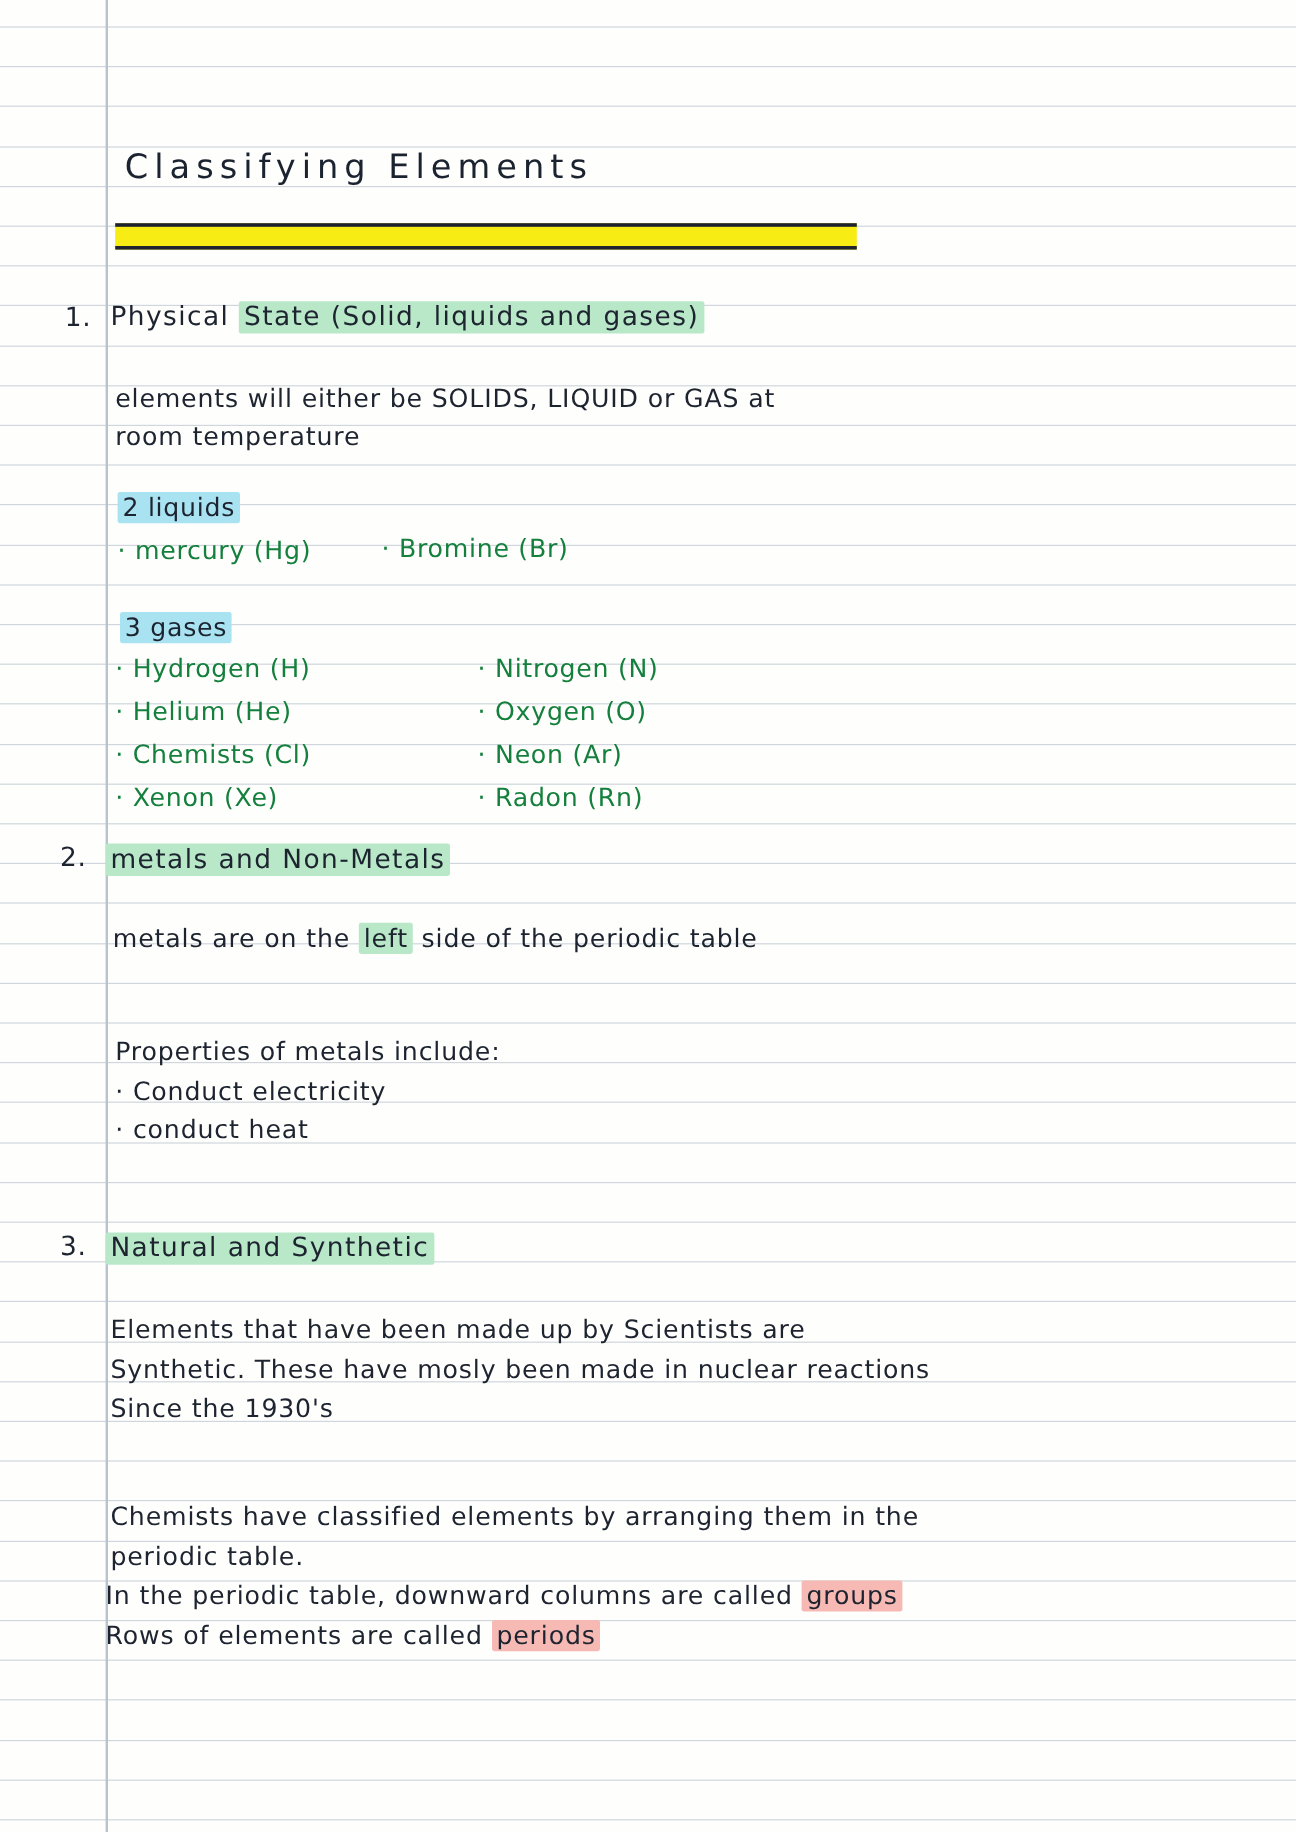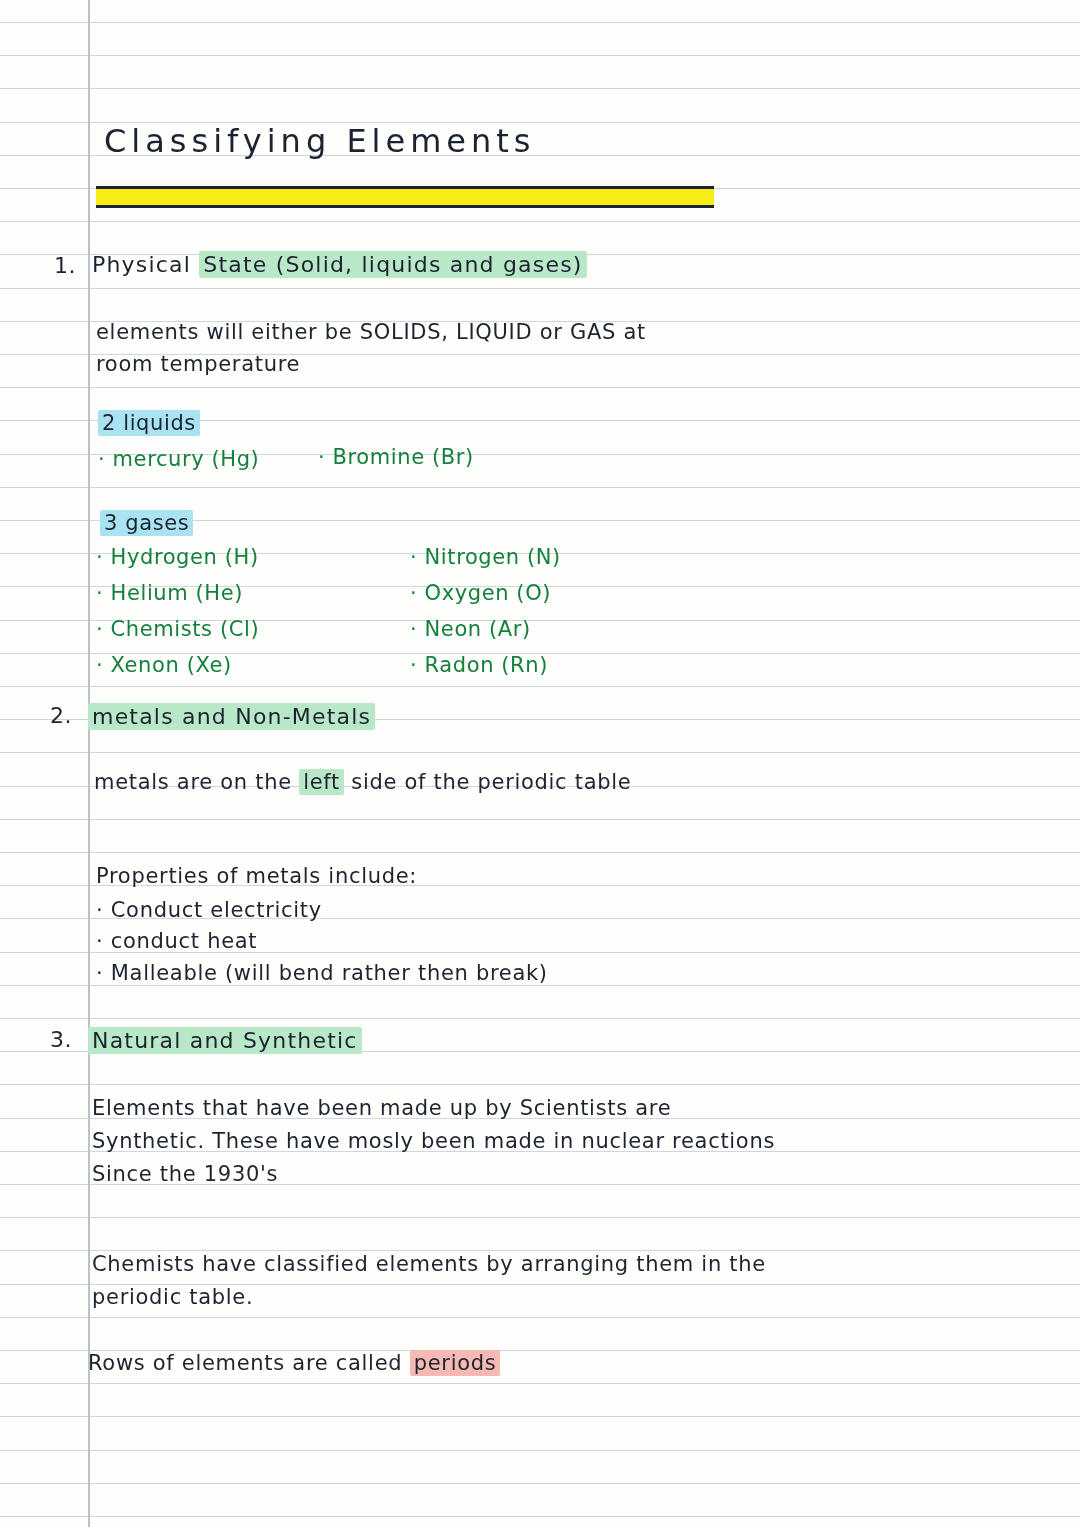--- a/index.html
+++ b/index.html
@@ -48,21 +48,21 @@
     color: #1d2430;
     font-size: 21px;
     letter-spacing: 0.6px;
     white-space: nowrap;
   }
 
   
   #title {
     left: 104px;
     top: 122px;
-    font-size: 32px;
+    font-size: 28px;
     letter-spacing: 5px;
     color: #1b2330;
   }
   #title-underline {
     position: absolute;
     left: 96px;
     top: 186px;
     width: 618px;
     height: 22px;
     background: #f7ec13;
@@ -179,51 +179,53 @@
     <span class="hl-blue">3 gases</span>
   </div>
 
   <div class="bullet-col" style="left:96px; top:545px;">
     <div class="bullet-line">· Hydrogen (H)</div>
     <div class="bullet-line">· Helium (He)</div>
     <div class="bullet-line">· Chemists (Cl)</div>
     <div class="bullet-line">· Xenon (Xe)</div>
   </div>
 
-  <div class="bullet-col" style="left:398px; top:545px;margin-left:12px;">
+  <div class="bullet-col" style="left:398px; top:545px;">
     <div class="bullet-line">· Nitrogen (N)</div>
     <div class="bullet-line">· Oxygen (O)</div>
     <div class="bullet-line">· Neon (Ar)</div>
     <div class="bullet-line">· Radon (Rn)</div>
   </div>
 
 
   <div class="hw num" style="left:50px; top:703px;">2.</div>
   <div class="hw sec-head" style="left:88px; top:704px;">
     <span class="hl-green">metals and Non-Metals</span>
   </div>
 
   <div class="hw para" style="left:94px; top:770px;">
     <span>metals are on the </span><span class="hl-green">left</span><span> side of the periodic table</span>
   </div>
 
   <div class="hw para" style="left:96px; top:864px;">Properties of metals include:</div>
   <div class="hw para" style="left:96px; top:898px;text-align:center;">· Conduct electricity</div>
   <div class="hw para" style="left:96px; top:929px;">· conduct heat</div>
-  <div class="hw para" style="left:96px; top:961px;">· Malleable  (will bend rather then break)</div>
 
   <div class="hw num" style="left:50px; top:1027px;">3.</div>
   <div class="hw sec-head" style="left:88px; top:1028px;border-radius:12px;">
     <span class="hl-green">Natural and Synthetic</span>
   </div>
 
   <div class="hw para" style="left:92px; top:1096px;">Elements that have been made up by  Scientists are</div>
   <div class="hw para" style="left:92px; top:1129px;">Synthetic. These have mosly been made in nuclear reactions</div>
   <div class="hw para" style="left:92px; top:1162px;">Since the 1930's</div>
 
   <div class="hw para" style="left:92px; top:1252px;">Chemists have classified elements by arranging them in the</div>
   <div class="hw para" style="left:92px; top:1285px;">periodic table.</div>
 
+  <div class="hw para" style="left:88px; top:1318px;">
+    <span>In the periodic table, downward columns are called </span><span class="hl-pink">groups</span>
+  </div>
   <div class="hw para" style="left:88px; top:1351px;">
     <span>Rows of elements are called </span><span class="hl-pink">periods</span>
   </div>
 
 </div>
 
 </body></html>

